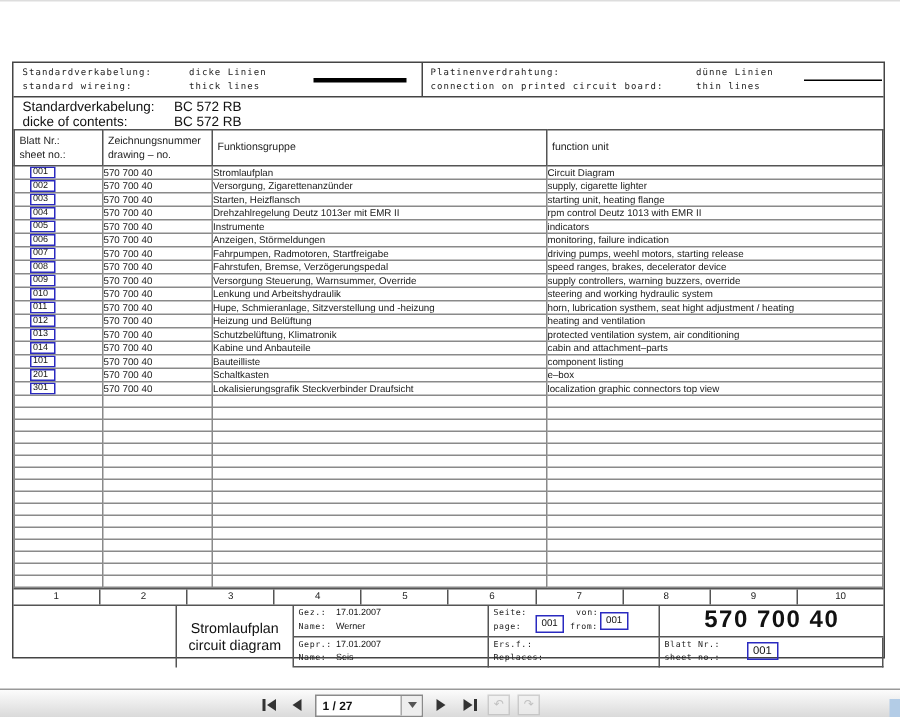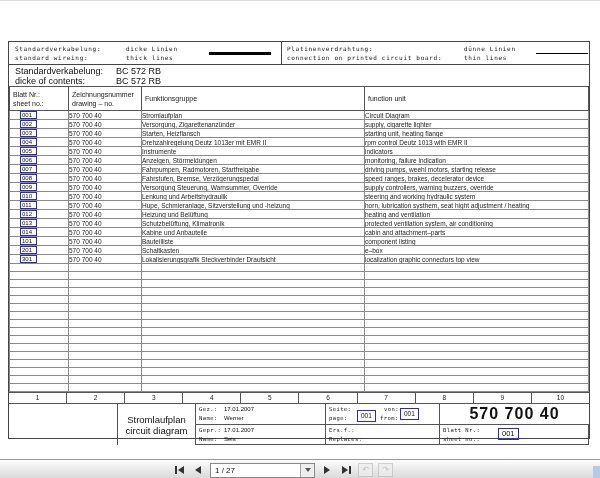--- a/index.html
+++ b/index.html
@@ -55,21 +55,21 @@
          padding:1px 3px;color:#111;}
 
   
   .statusbar{position:absolute;left:0;right:0;top:458px;height:20px;
              background:linear-gradient(#fcfcfc,#d6d6d6);border-top:1px solid #999;}
   .navctl{position:absolute;left:172px;top:2px;height:16px;display:flex;align-items:center;gap:5px;}
   .navbtn{display:flex;align-items:center;justify-content:center;gap:1px;width:14px;height:14px;cursor:default;}
   .tri-l{width:0;height:0;border-top:4px solid transparent;border-bottom:4px solid transparent;border-right:6px solid #333;}
   .tri-r{width:0;height:0;border-top:4px solid transparent;border-bottom:4px solid transparent;border-left:6px solid #333;}
   .vbar{width:2px;height:8px;background:#333;}
-  .combo{display:flex;width:105px;height:15px;background:#fff;border:1px solid #8a8a8a;box-sizing:border-box;}
+  .combo{display:flex;width:72px;height:15px;background:#fff;border:1px solid #8a8a8a;box-sizing:border-box;font-weight:bold;}
   .combo .val{flex:1;font-size:8px;line-height:13px;padding-left:4px;color:#111;}
   .combo .dd{width:13px;border-left:1px solid #aaa;background:#eee;display:flex;align-items:center;justify-content:center;}
   .dd .arr{width:0;height:0;border-left:3px solid transparent;border-right:3px solid transparent;border-top:4px solid #555;}
   .gbtn{width:13px;height:12px;border:1px solid #bbb;background:#efefef;color:#aaa;
         font-size:8px;line-height:11px;text-align:center;opacity:.65;}
   .corner{position:absolute;right:0;bottom:0;width:7px;height:14px;background:#b3cce6;}
 </style>
 </head>
 <body>
 

